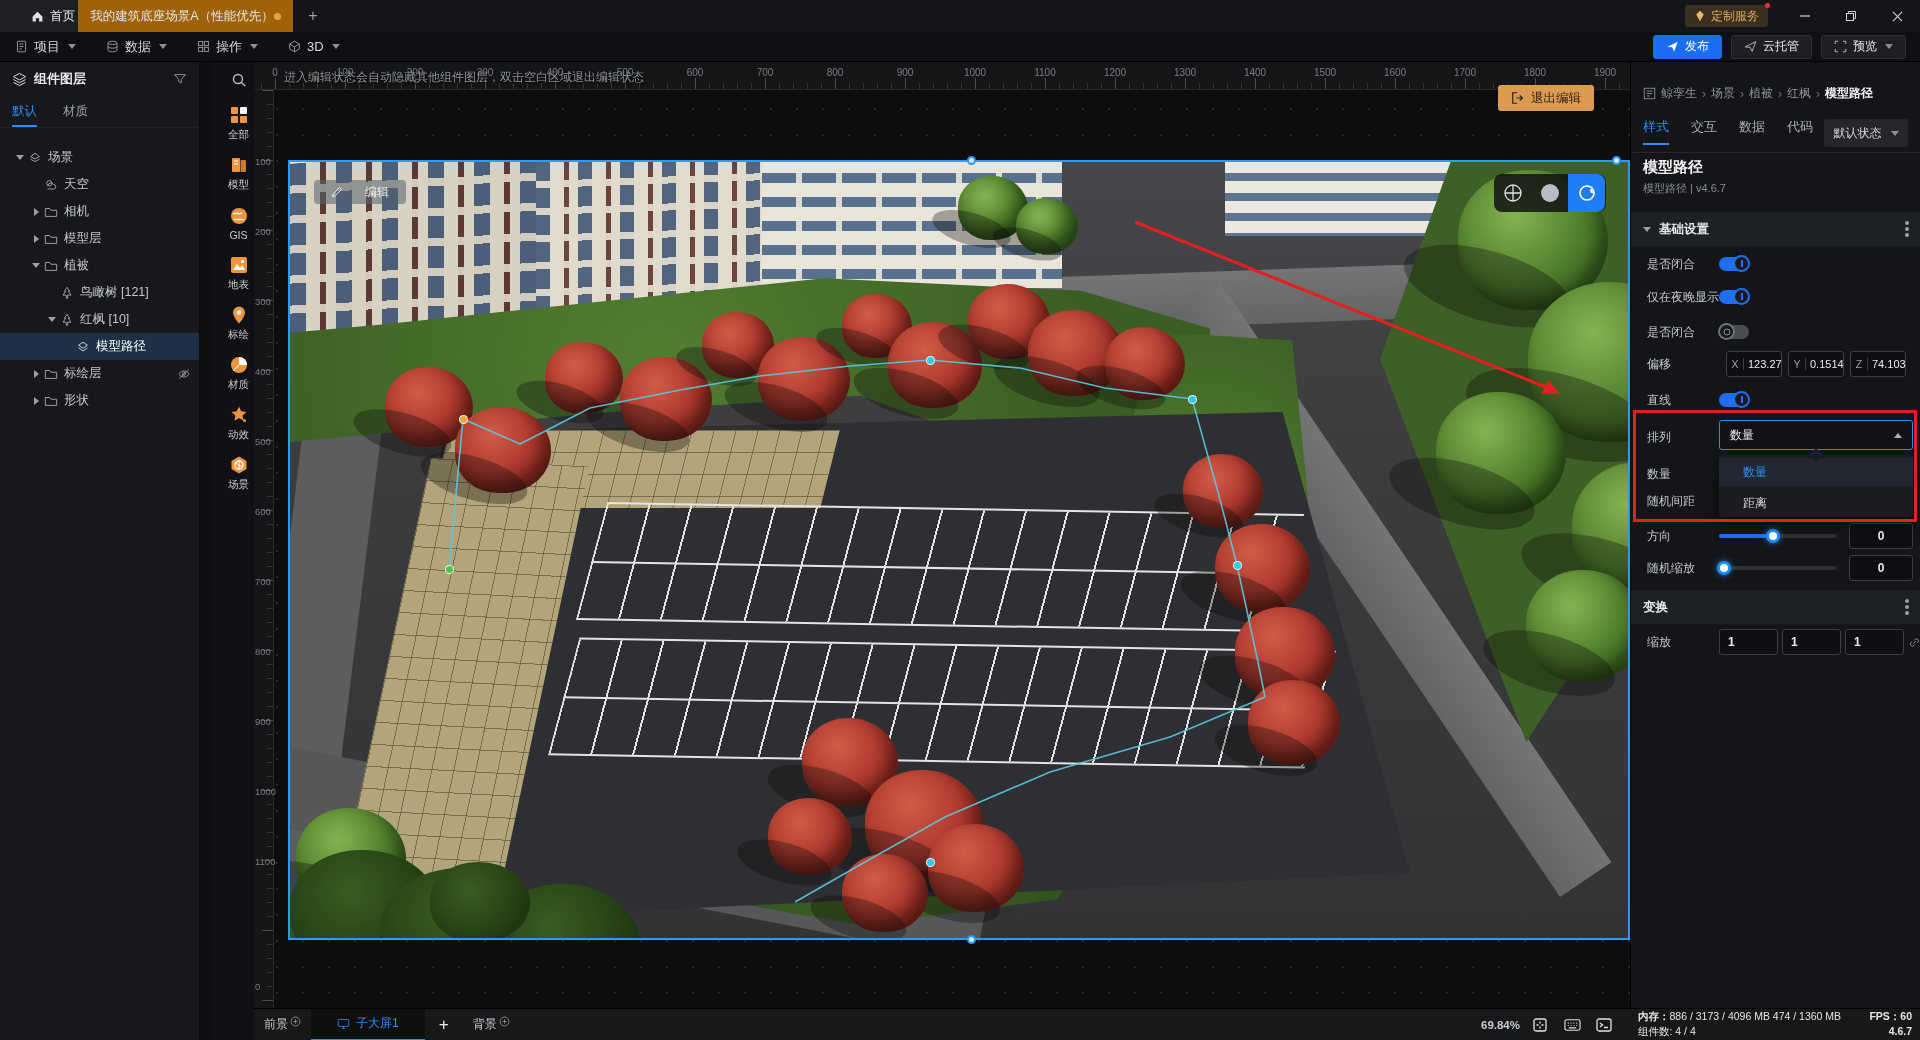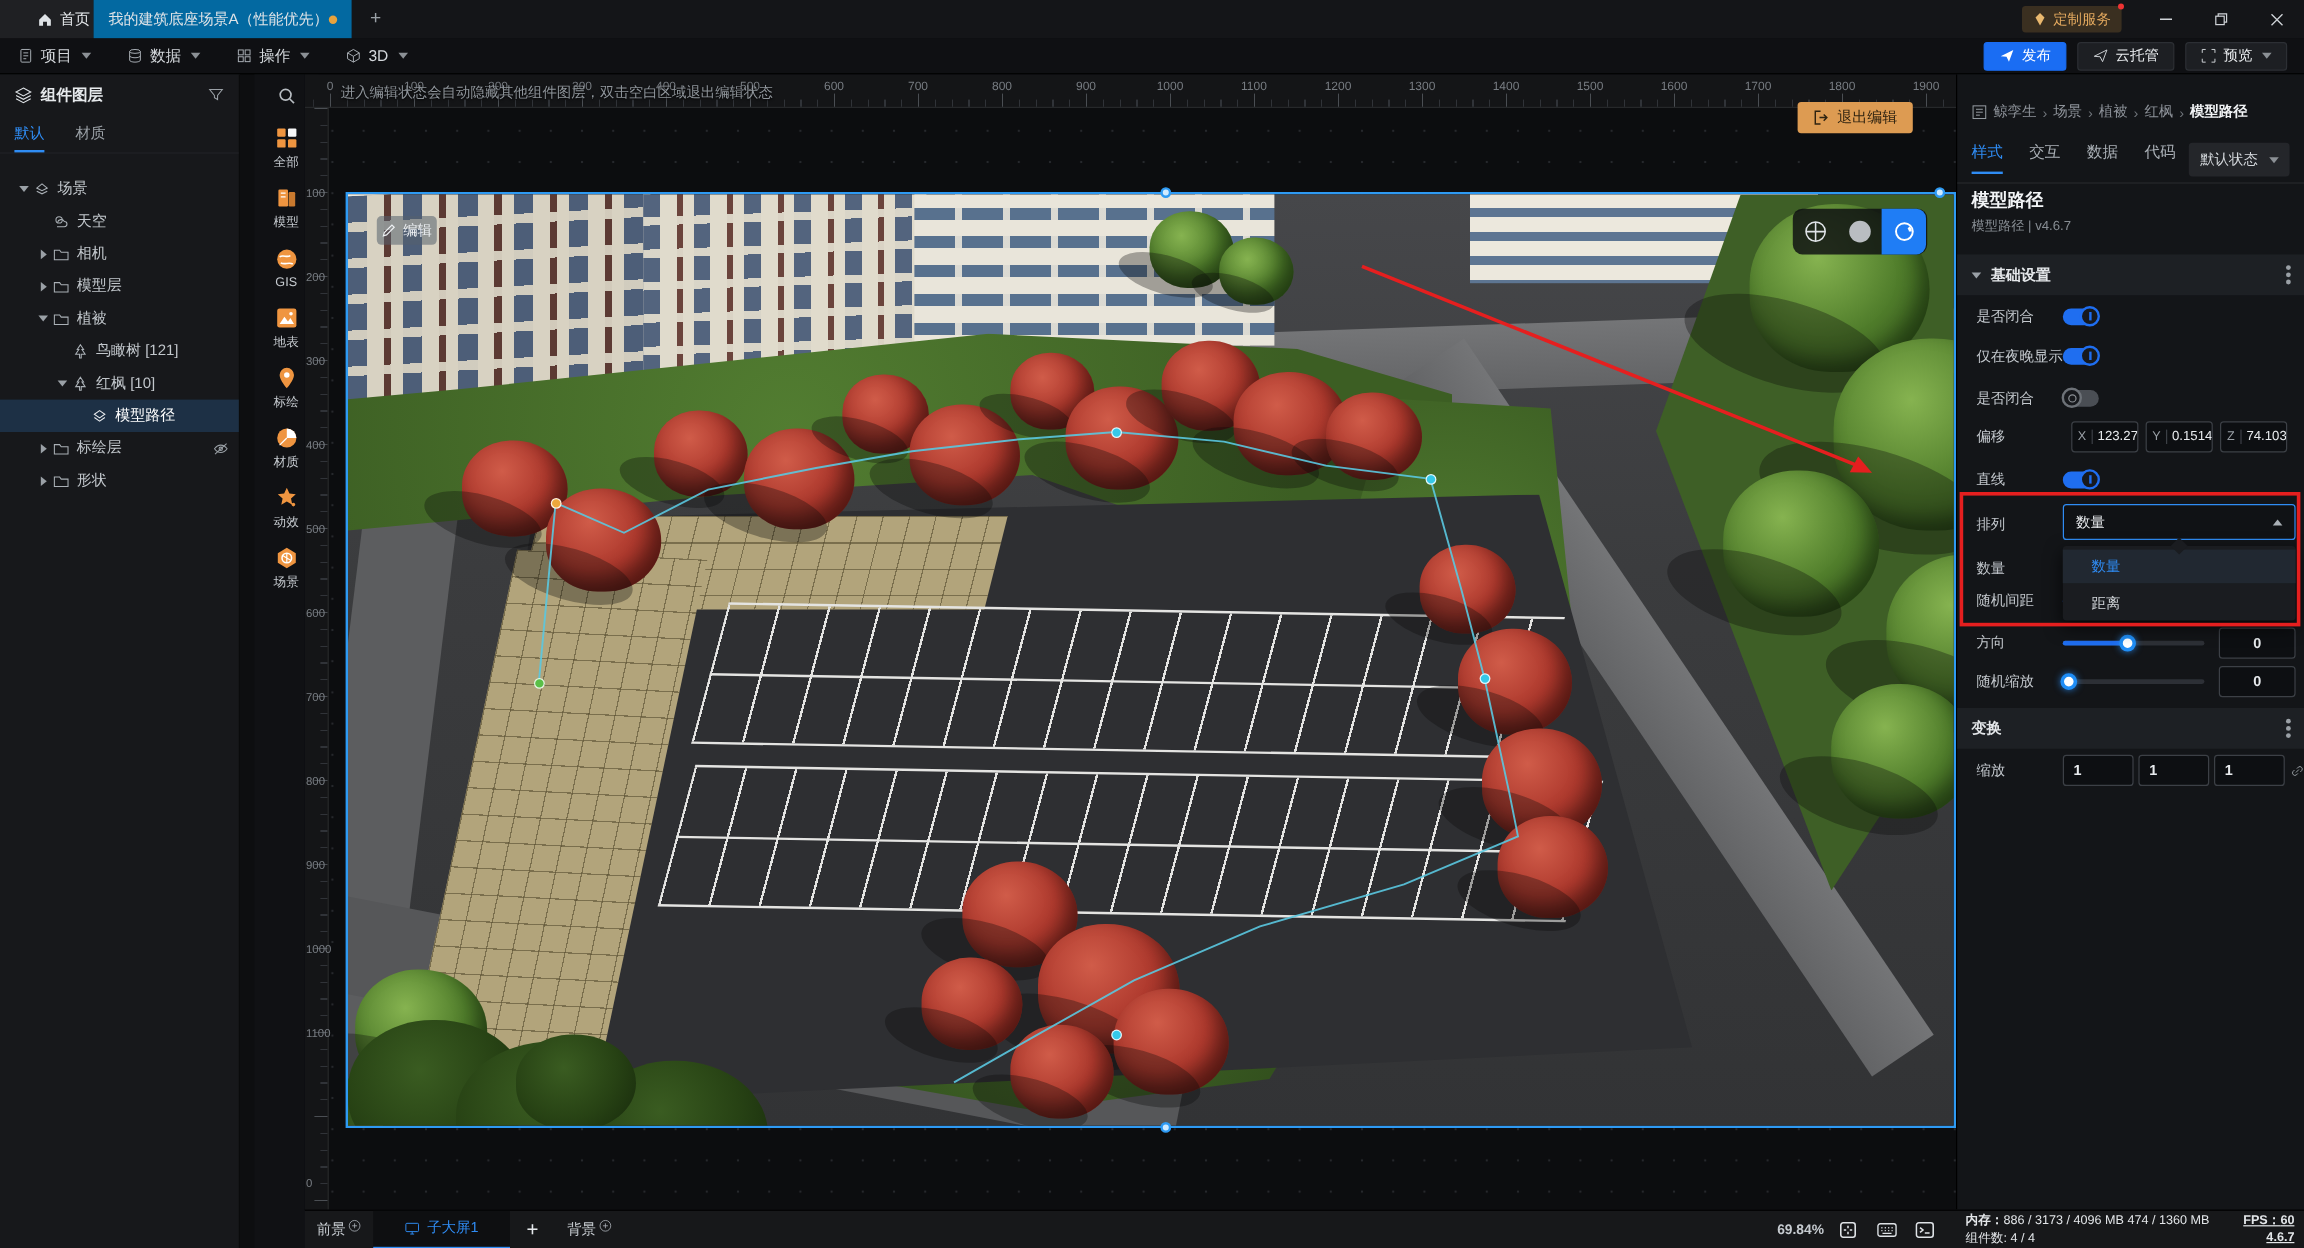--- a/index.html
+++ b/index.html
@@ -3,21 +3,21 @@
 <meta charset="utf-8">
 <style>
   html,body{margin:0;padding:0;background:#000;}
   *{box-sizing:border-box;}
   #app{position:relative;width:1920px;height:1040px;background:#0d0e10;overflow:hidden;
        font-family:"Liberation Sans","DejaVu Sans",sans-serif;color:#c6cbd0;font-size:12px;}
   svg{display:block;}
   
   .titlebar{position:absolute;left:0;top:0;width:1920px;height:32px;background:#141518;display:flex;align-items:stretch;}
   .tab-home{width:78px;background:#1f2023;display:flex;align-items:center;justify-content:center;gap:6px;color:#e7eaed;font-size:12.5px;padding-left:28px;}
-  .tab-doc{width:215px;background:#0369a1;display:flex;align-items:center;justify-content:center;gap:0;color:#dfe3e7;font-size:12.5px;}
+  .tab-doc{width:215px;background:#a16207;display:flex;align-items:center;justify-content:center;gap:0;color:#dfe3e7;font-size:12.5px;}
   .dot-orange{width:7px;height:7px;border-radius:50%;background:#e8a33d;}
   .tab-add{width:40px;display:flex;align-items:center;justify-content:center;color:#9aa0a6;font-size:16px;}
   .tb-right{margin-left:auto;display:flex;align-items:center;}
   .svc{height:22px;margin-right:14px;background:#3a2f20;border-radius:3px;display:flex;align-items:center;gap:5px;padding:0 9px;position:relative;color:#e2a85e;font-size:12px;}
   .svc .reddot{position:absolute;right:-2px;top:-2px;width:5px;height:5px;border-radius:50%;background:#e33;}
   .winbtn{width:46px;height:32px;display:flex;align-items:center;justify-content:center;color:#cfd3d7;}
   
   .menubar{position:absolute;left:0;top:32px;width:1920px;height:30px;background:#0f1013;display:flex;align-items:center;border-bottom:1px solid #000;}
   .menu-item{display:flex;align-items:center;gap:6px;padding:0 15px;color:#d3d7db;font-size:13px;height:100%;}
   .caret{width:0;height:0;border-left:4px solid transparent;border-right:4px solid transparent;border-top:5px solid #8b9095;margin-left:2px;}
@@ -58,22 +58,22 @@
      background-image:repeating-linear-gradient(180deg,#4a4e53 0 1px,transparent 1px 70px),repeating-linear-gradient(180deg,#303338 0 1px,transparent 1px 14px);
      background-size:11px 100%,6px 100%;background-repeat:no-repeat;background-position:right top 0px,right top 0px;z-index:4;}
   .ruler-left span{position:absolute;left:1px;font-size:9.5px;color:#787d83;}
   .hint{position:absolute;left:30px;top:7px;font-size:12px;color:#8f959b;z-index:6;text-shadow:0 1px 2px #000;}
   .exit-edit{position:absolute;left:1244px;top:23px;width:96px;height:26px;background:#dd9b52;border:none;border-radius:3px;
      display:flex;align-items:center;justify-content:center;gap:6px;color:#2f2310;font-size:12.5px;z-index:7;}
   
   .viewport{position:absolute;left:34px;top:98px;width:1342px;height:780px;border:2px solid #2e9af3;z-index:3;}
   .scene{position:absolute;inset:0;overflow:hidden;background:linear-gradient(180deg,#46474a 0%,#3b3c3e 40%,#323335 100%);}
   .handle{position:absolute;width:9px;height:9px;border-radius:50%;background:#cfeaff;border:2px solid #2e9af3;z-index:40;}
-  .edit-badge{position:absolute;left:24px;top:18px;height:24px;padding:0 4px;border-radius:4px;background:rgba(86,96,110,.55);
-     display:flex;align-items:center;gap:6px;color:#eef1f4;font-size:12px;z-index:30;}
+  .edit-badge{position:absolute;left:24px;top:18px;height:24px;padding:0 17px;border-radius:4px;background:rgba(86,96,110,.55);
+     display:flex;align-items:center;gap:22px;color:#eef1f4;font-size:12px;z-index:30;}
   .navwidget{position:absolute;left:1204px;top:12px;width:112px;height:38px;border-radius:8px;background:rgba(12,14,17,.82);
      display:flex;align-items:center;z-index:30;}
   .navwidget .cell{width:37px;height:38px;display:flex;align-items:center;justify-content:center;}
   .navwidget .cell.blue{background:#1f7df5;border-radius:0 8px 8px 0;}
   .graycircle{width:18px;height:18px;border-radius:50%;background:#b9bdc1;}
   
   .road{position:absolute;background:linear-gradient(180deg,#747577,#636466);}
   .bldg{position:absolute;border-top:3px solid #efece2;}
   .grass{position:absolute;background:radial-gradient(circle at 40% 40%,#527d31,#3c5e23 75%);}
   .lot{position:absolute;background:#2e2f32;}
@@ -135,21 +135,21 @@
   .bb-item{display:flex;align-items:flex-start;gap:2px;color:#c6cbd0;padding:0 10px;font-size:12px;align-items:center;}
   .bb-plus-badge{color:#aab0b6;margin-top:-7px;}
   .bb-tab{height:32px;display:flex;align-items:center;gap:6px;padding:0 26px;background:#0e0f11;color:#2f8cf4;border-bottom:2px solid #2f8cf4;}
   .bb-add{color:#e6e9ec;font-size:17px;padding:0 14px;}
   .bb-right{margin-left:auto;display:flex;align-items:center;gap:8px;padding-right:14px;}
   .zoomlv{color:#c6cbd0;font-size:11.5px;font-weight:bold;}
   .tooliconbtn{width:24px;height:19px;display:flex;align-items:center;justify-content:center;color:#dfe3e7;}
   .statusbar{position:absolute;left:1630px;top:1008px;width:290px;height:32px;background:#17181a;border-top:1px solid #000;
      display:flex;flex-direction:column;justify-content:center;gap:1px;padding:0 8px;font-size:10.5px;color:#e3e6e9;}
   .statusbar .line{display:flex;}
-  .statusbar .rt{margin-left:auto;font-weight:bold;text-decoration:underline;}
+  .statusbar .rt{margin-left:auto;font-weight:bold;}
   .statusbar b{font-weight:bold;}
 </style>
 </head>
 <body>
 
 <div id="app">
 
   <div class="titlebar">
     <div class="tab-home">
       <svg width="13" height="13" viewBox="0 0 16 16">

